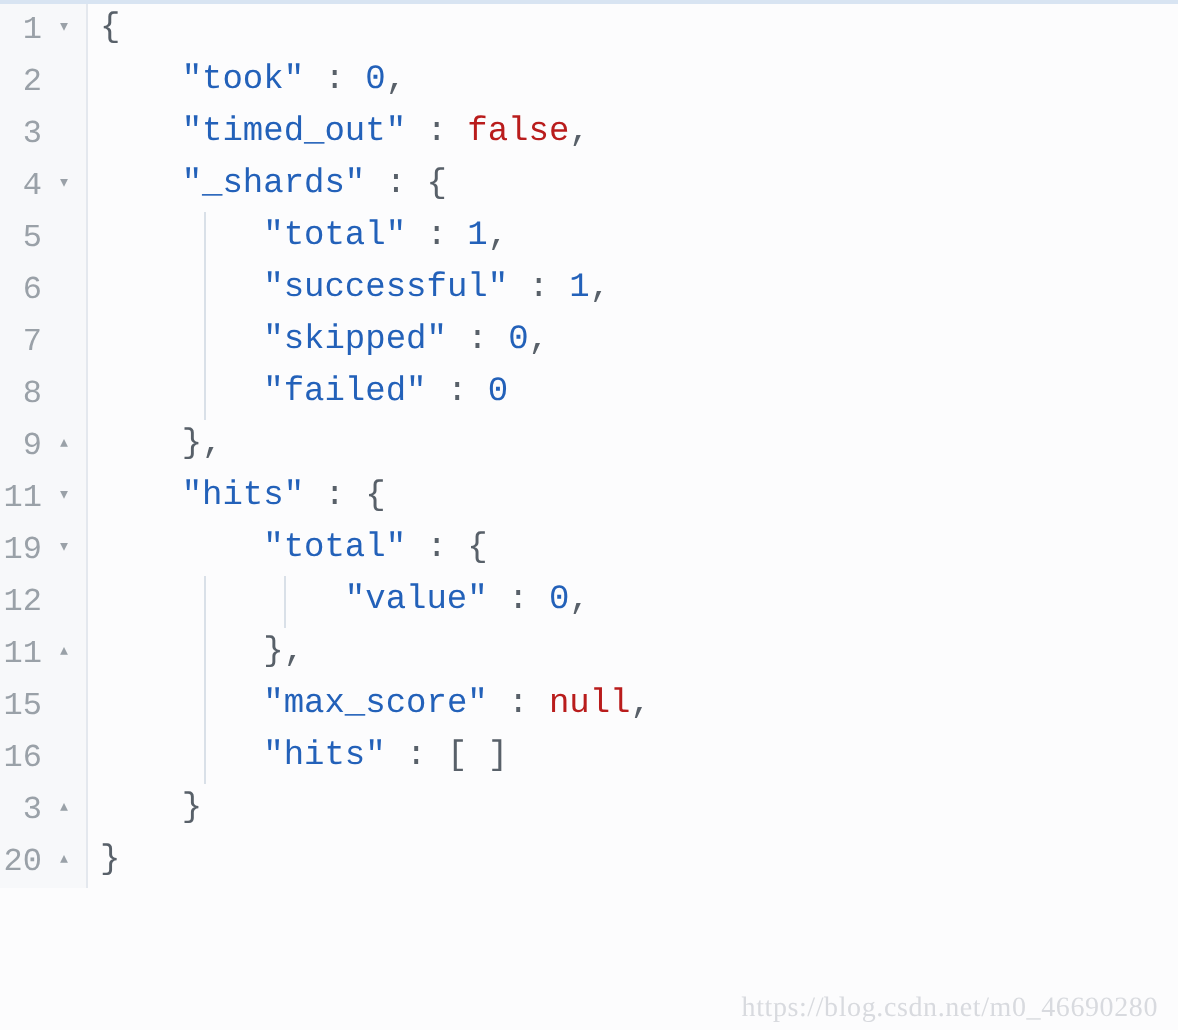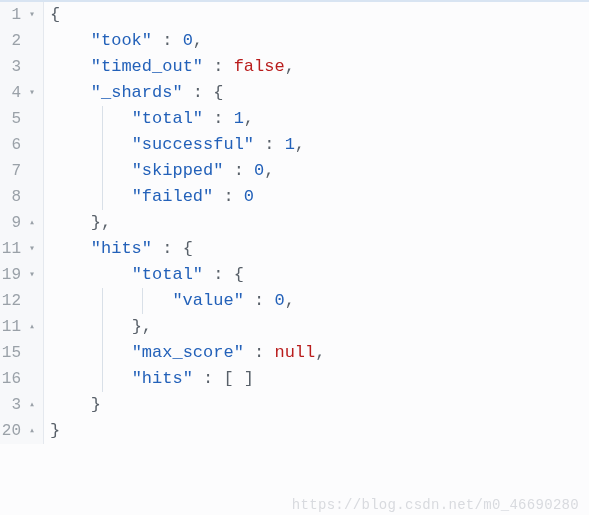--- a/index.html
+++ b/index.html
@@ -61,21 +61,21 @@
     top: 0;
     bottom: 0;
     width: 0;
     border-left: 1px solid #d9e0e8;
   }
   .watermark {
     position: absolute;
     right: 10px;
     bottom: 4px;
     color: rgba(150,155,165,0.35);
-    font-family: Liberation Mono, monospace;
+    font-family: Liberation Serif, serif;
     font-size: 14px;
     letter-spacing: 0.3px;
     user-select: none;
   }
 </style>
 </head>
 <body>
 
 <div class="editor">
     <div class="line">

